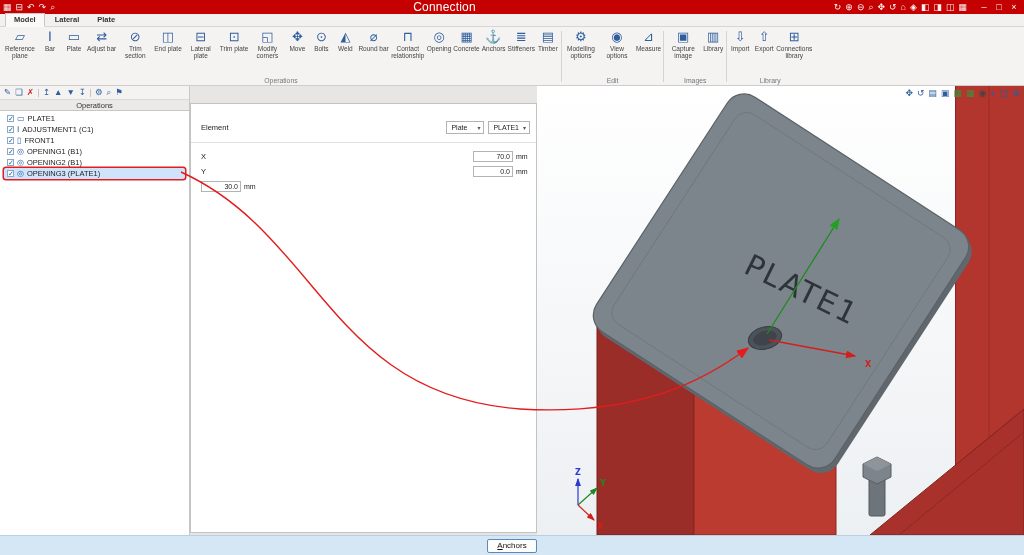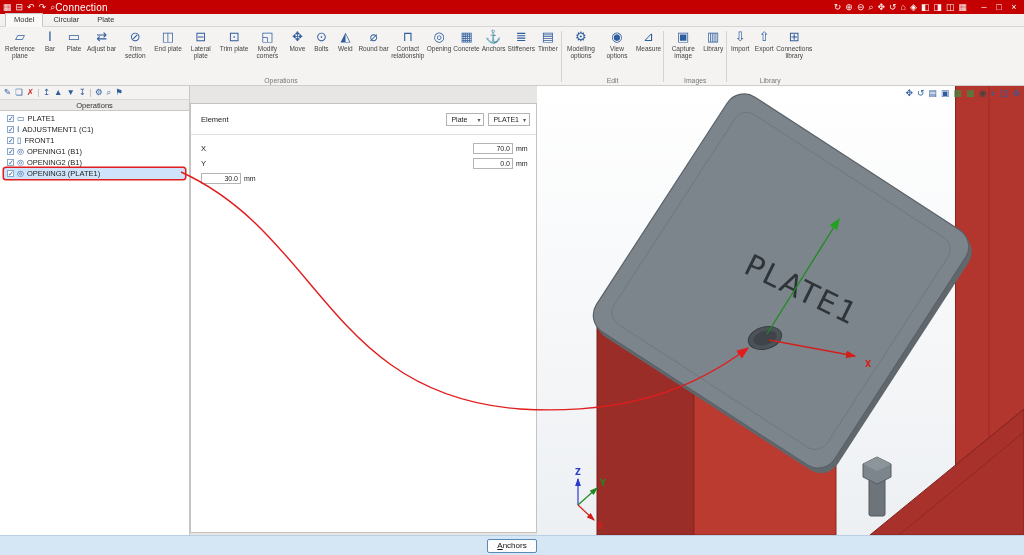--- a/index.html
+++ b/index.html
@@ -4,26 +4,26 @@
 <style>
   * { margin:0; padding:0; box-sizing:border-box; }
   html,body { width:1024px; height:555px; overflow:hidden; }
   body { font-family:"Liberation Sans", sans-serif; background:#e8e6e4; }
   .app { position:relative; width:1024px; height:555px; background:#e8e6e4; }
 
   
   .titlebar { height:14px; background:#c40000; display:flex; align-items:center; color:#fff; padding:0 3px; }
   .tb-left, .tb-right { display:flex; align-items:center; gap:4px; }
   .tb-icon { font-size:9px; line-height:10px; color:#fff; opacity:.95; }
-  .tb-title { flex:1; text-align:left; font-size:10px; letter-spacing:.2px; }
+  .tb-title { flex:1; text-align:center; font-size:12px; letter-spacing:.2px; }
   .win-btn { width:14px; text-align:center; font-size:9px; line-height:12px; color:#fff; }
 
   
   .tabs { height:13px; background:#f2f1f0; display:flex; align-items:flex-end; padding-left:5px; gap:2px; border-bottom:1px solid #d8d6d4; }
-  .tab { font-size:7.5px; padding:1px 8px 2px; color:#333; }
+  .tab { font-size:7.5px; padding:1px 8px 2px; color:#333;font-weight:bold; }
   .tab.active { background:#faf9f8; border:1px solid #c9c7c5; border-bottom:1px solid #faf9f8; margin-bottom:-1px; }
 
   
   .ribbon { height:59px; background:#f4f3f2; display:flex; align-items:stretch; padding:1px 2px 0; border-bottom:1px solid #cfcdcb; }
   .rb-group { display:flex; flex-direction:column; justify-content:space-between; }
   .rb-buttons { display:flex; align-items:flex-start; }
   .rb-btn { min-width:24px; max-width:36px; padding:1px 1px 0; display:flex; flex-direction:column; align-items:center; text-align:center; }
   .rb-icon { font-size:13px; line-height:15px; height:16px; color:#2e5e9e; }
   .rb-label { font-size:6.5px; line-height:7px; color:#444; }
   .rb-caption { font-size:6.8px; color:#777; text-align:center; padding:2px 0 1px; }
@@ -40,21 +40,21 @@
   .panel-header { height:12px; background:#eceae8; border-top:1px solid #dcdad8; border-bottom:1px solid #c9c7c5; font-size:7.5px; line-height:11px; text-align:center; color:#333; }
   .tree { flex:1; background:#fff; padding-top:2px; }
   .tree-row { height:11px; display:flex; align-items:center; gap:3px; padding:0 2px 0 3px; margin:0 4px; font-size:7.5px; color:#222; white-space:nowrap; }
   .tree-row.selected { background:#cfe4fb; box-shadow:0 0 0 1.5px #e11d1d; border-radius:2px; }
   .cb { flex:0 0 auto; width:7px; height:7px; border:1px solid #8aa8c8; background:#fff; font-size:7px; line-height:6px; color:#2e5e9e; text-align:center; }
   .tree-icon { font-size:8px; color:#2e5e9e; }
 
   
   .props-panel { width:347px; margin:17px 0 2px; background:#fff; border:1px solid #c5c3c1; display:flex; flex-direction:column; }
   .prop-row { display:flex; align-items:center; padding:0 6px 0 10px; }
-  .element-row { height:30px; }
+  .element-row { height:30px;margin-top:8px; }
   .type-row { height:22px; }
   .num-row { height:15px; }
   .num-row.first { margin-top:6px; }
   .prop-label { flex:1; font-size:7.5px; color:#222; }
   .prop-controls { display:flex; gap:4px; }
   .select { border:1px solid #b5b3b1; background:#fff; height:13px; min-width:38px; display:inline-flex; align-items:center; justify-content:space-between; font-size:7px; padding:0 3px 0 4px; gap:4px; color:#222; }
   .select.wide { min-width:58px; }
   .caret { font-size:6px; color:#555; }
   .hr { height:1px; background:#e2e0de; }
   .prop-input { width:40px; height:11px; border:1px solid #b5b3b1; font-family:inherit; font-size:7px; text-align:right; padding:0 2px; color:#222; }
@@ -109,21 +109,21 @@
       <span id="win-controls" style="display:flex;gap:1px;margin-left:6px;">
           <span class="win-btn">–</span>
           <span class="win-btn">□</span>
           <span class="win-btn">×</span>
         </span>
     </div>
   </div>
 
   <div class="tabs" id="tabs">
       <span class="tab active">Model</span>
-      <span class="tab">Circular</span>
+      <span class="tab">Lateral</span>
       <span class="tab">Plate</span>
     </div>
 
   <div class="ribbon" id="ribbon">
       <div class="rb-group">
         <div class="rb-buttons">
           <div class="rb-btn">
             <div class="rb-icon">▱</div>
             <div class="rb-label">Reference plane</div>
           </div>

